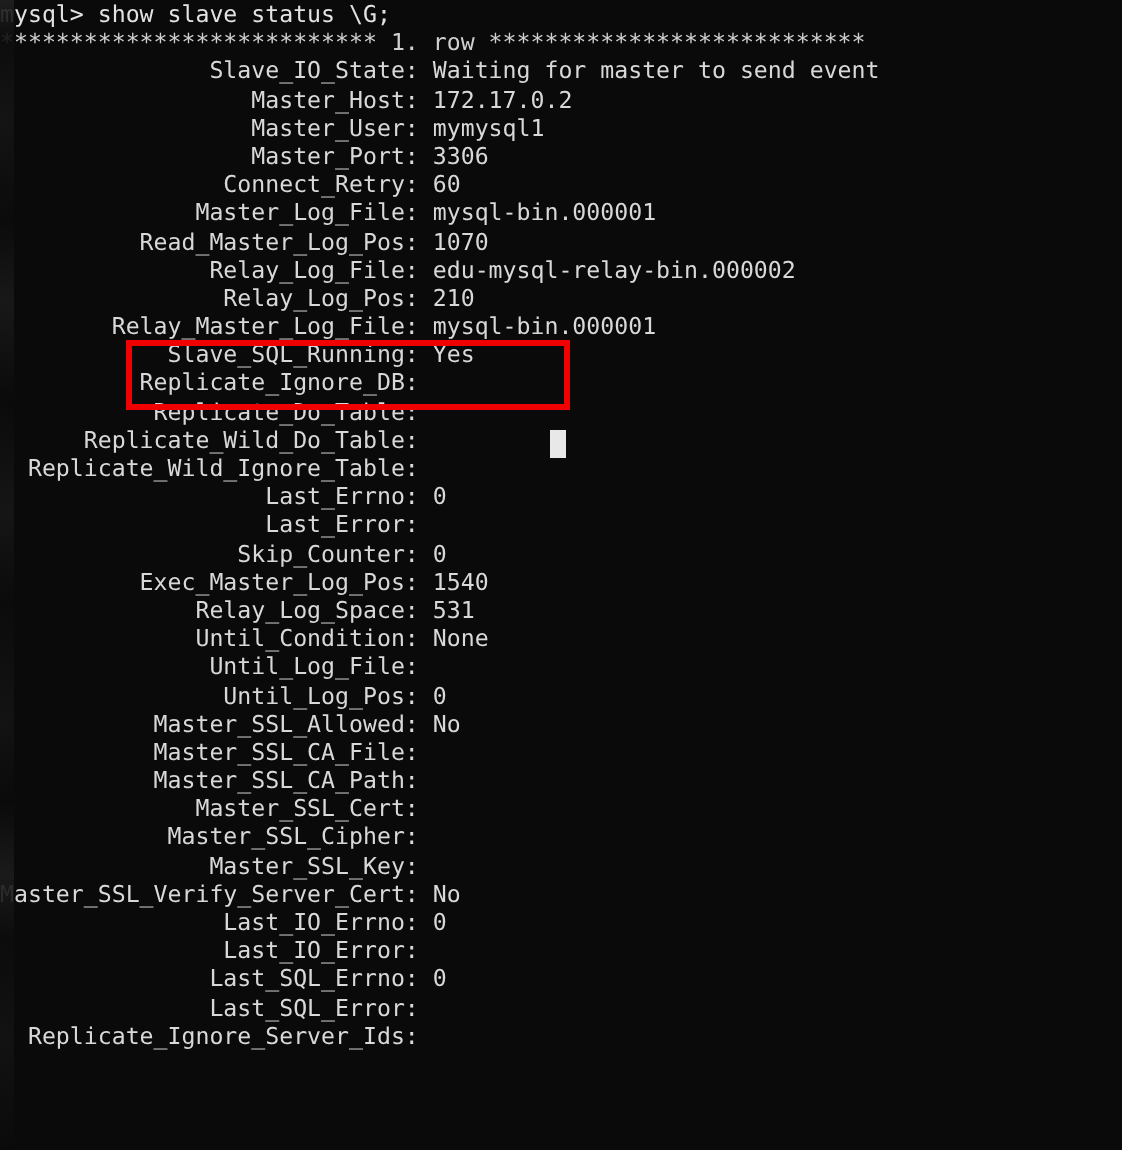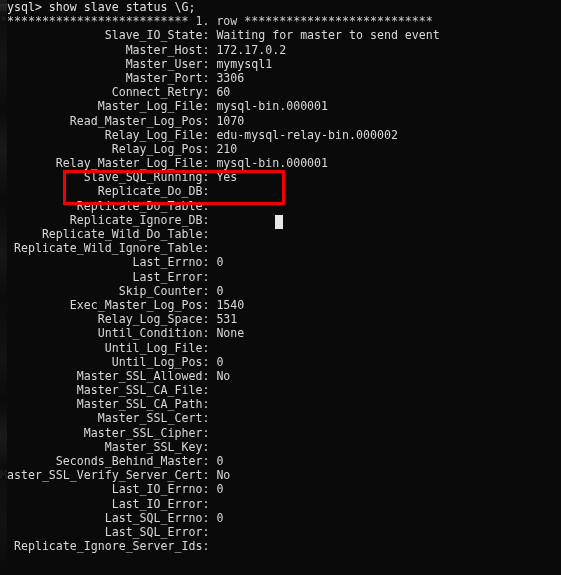--- a/index.html
+++ b/index.html
@@ -103,40 +103,38 @@
       <div class="line">                  Master_Host: 172.17.0.2</div>
       <div class="line">                  Master_User: mymysql1</div>
       <div class="line">                  Master_Port: 3306</div>
       <div class="line">                Connect_Retry: 60</div>
       <div class="line">              Master_Log_File: mysql-bin.000001</div>
       <div class="line">          Read_Master_Log_Pos: 1070</div>
       <div class="line">               Relay_Log_File: edu-mysql-relay-bin.000002</div>
       <div class="line">                Relay_Log_Pos: 210</div>
       <div class="line">        Relay_Master_Log_File: mysql-bin.000001</div>
       <div class="line">            Slave_SQL_Running: Yes</div>
-      <div class="line">              Replicate_Do_DB:</div>
+      <div class="line">          Replicate_Ignore_DB:</div>
       <div class="line">           Replicate_Do_Table:</div>
-      <div class="line">          Replicate_Ignore_DB:</div>
       <div class="line">      Replicate_Wild_Do_Table:</div>
       <div class="line">  Replicate_Wild_Ignore_Table:</div>
       <div class="line">                   Last_Errno: 0</div>
       <div class="line">                   Last_Error:</div>
       <div class="line">                 Skip_Counter: 0</div>
       <div class="line">          Exec_Master_Log_Pos: 1540</div>
       <div class="line">              Relay_Log_Space: 531</div>
       <div class="line">              Until_Condition: None</div>
       <div class="line">               Until_Log_File:</div>
       <div class="line">                Until_Log_Pos: 0</div>
       <div class="line">           Master_SSL_Allowed: No</div>
       <div class="line">           Master_SSL_CA_File:</div>
       <div class="line">           Master_SSL_CA_Path:</div>
       <div class="line">              Master_SSL_Cert:</div>
       <div class="line">            Master_SSL_Cipher:</div>
       <div class="line">               Master_SSL_Key:</div>
-      <div class="line">        Seconds_Behind_Master: 0</div>
       <div class="line">Master_SSL_Verify_Server_Cert: No</div>
       <div class="line">                Last_IO_Errno: 0</div>
       <div class="line">                Last_IO_Error:</div>
       <div class="line">               Last_SQL_Errno: 0</div>
       <div class="line">               Last_SQL_Error:</div>
       <div class="line">  Replicate_Ignore_Server_Ids:</div>
     </div>
 
   <div class="annot-box"></div>
   <div class="cursor-block"></div>

